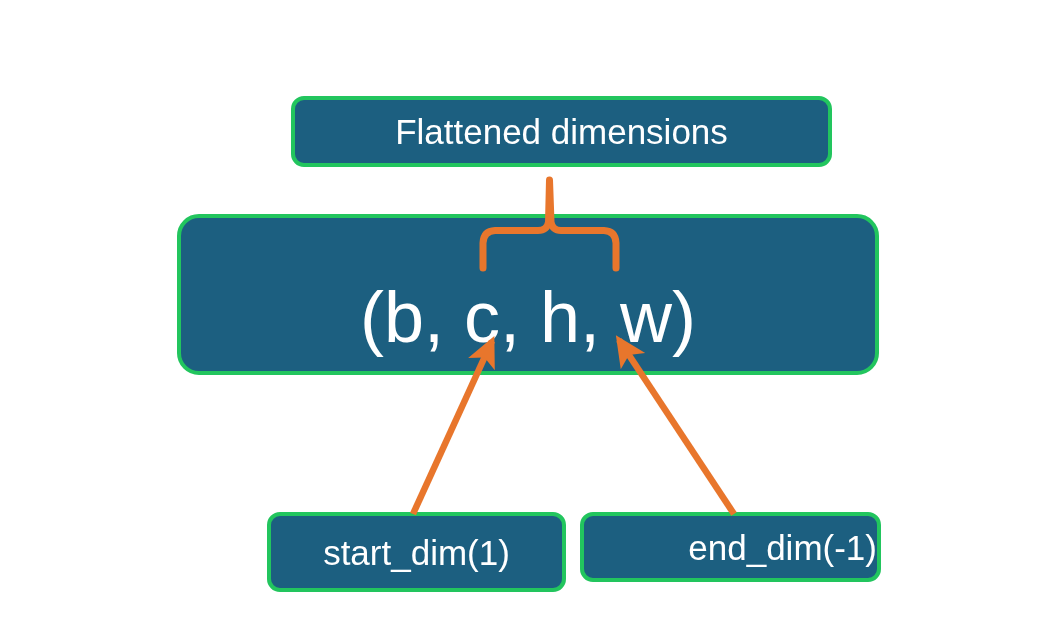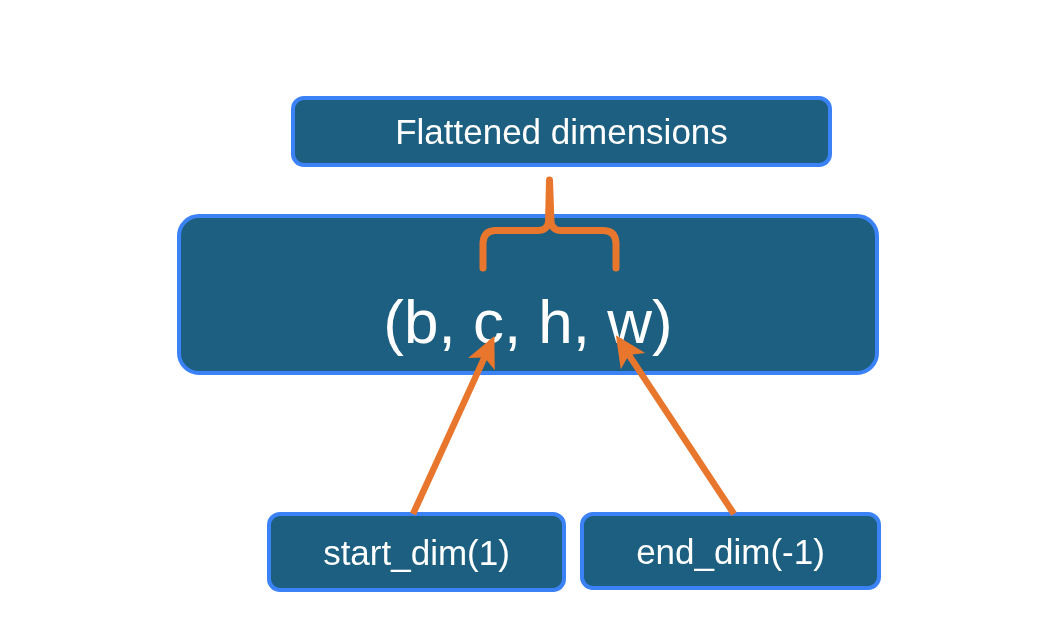--- a/index.html
+++ b/index.html
@@ -14,21 +14,21 @@
     position: relative;
     width: 1038px;
     height: 632px;
     background: #ffffff;
     overflow: hidden;
   }
   .node {
     position: absolute;
     box-sizing: border-box;
     background: #1c5f80;
-    border: 4px solid #3b82f6;
+    border: 4px solid #22c55e;
     border-radius: 13px;
     display: flex;
     align-items: center;
     justify-content: center;
     color: #ffffff;
     font-family: "Liberation Sans", sans-serif;
     font-weight: 400;
     line-height: 1;
     letter-spacing: 0px;
     white-space: nowrap;
@@ -39,38 +39,39 @@
     top: 96px;
     width: 541px;
     height: 71px;
     font-size: 35px;
   }
   #node-shape {
     left: 177px;
     top: 214px;
     width: 702px;
     height: 161px;
-    font-size: 62px;
+    font-size: 72px;
     border-radius: 22px;
     align-items: flex-end;
     padding-bottom: 18px;
   }
   #node-start-dim {
     left: 267px;
     top: 512px;
     width: 299px;
     height: 80px;
     font-size: 35px;
   }
   #node-end-dim {
     left: 580px;
     top: 512px;
     width: 301px;
-    height: 78px;
+    height: 70px;
     font-size: 35px;
+    justify-content: flex-end;
   }
   #overlay-arrows {
     position: absolute;
     left: 0;
     top: 0;
     width: 1038px;
     height: 632px;
     z-index: 3;
     pointer-events: none;
   }

